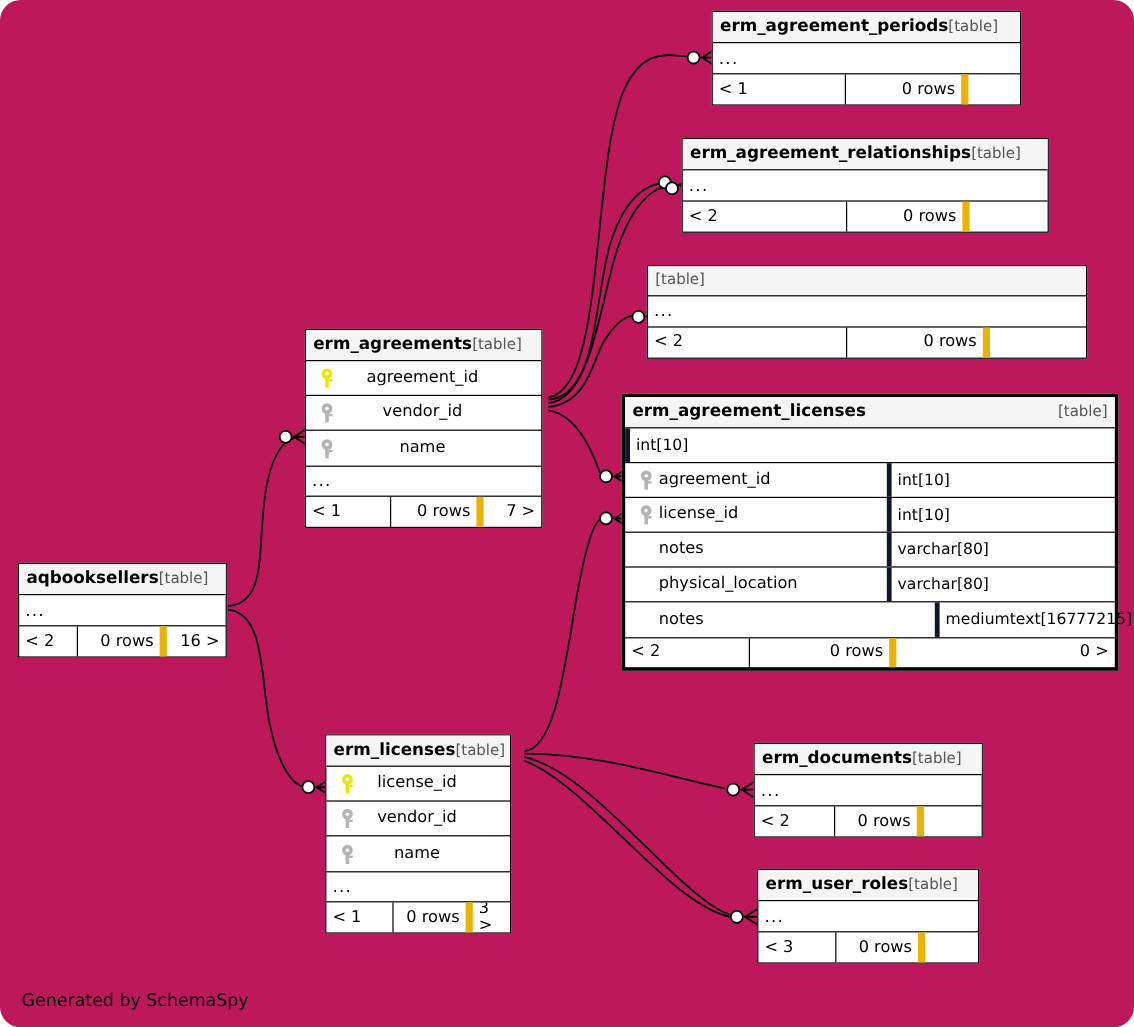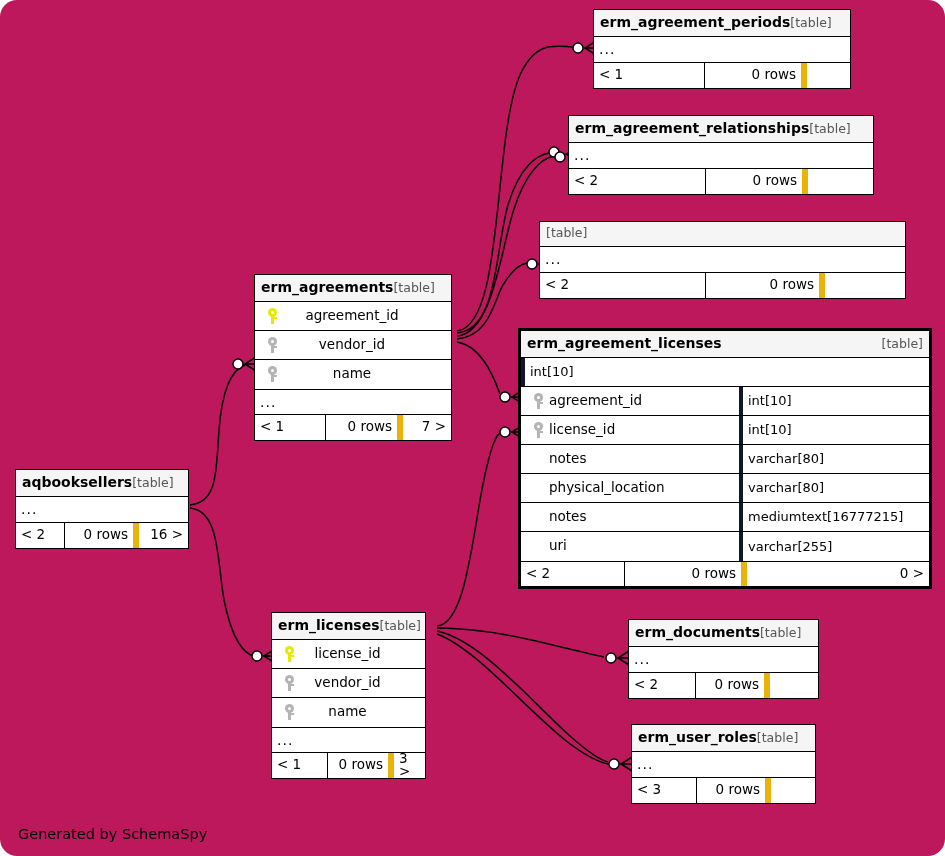--- a/index.html
+++ b/index.html
@@ -363,30 +363,23 @@
           <span class="lbl">physical_location</span>
         </span>
         <span class="tn-col-type" style="width:190px">varchar[80]</span>
       </div>
 
       <div class="tn-row">
         <span class="tn-col-name">
           <span class="keyslot"></span>
           <span class="lbl">notes</span>
         </span>
-        <span class="tn-col-type" style="width:190px">mediumtext[16777215]</span>
-      </div>
-
-      <div class="tn-row">
-        <span class="tn-col-name">
-          <span class="keyslot"></span>
-          <span class="lbl">uri</span>
-        </span>
-        <span class="tn-col-type" style="width:190px">varchar[255]</span>
-      </div>
+        <span class="tn-col-type" style="width:150px">mediumtext[16777215]</span>
+      </div>
+
 
     </div>
     <div class="tn-foot" style="border-top:1px solid #000;">
       <div class="f-left" style="width:103px">&lt; 2</div>
       <div class="f-mid" style="width:123px">0 rows</div>
       <div class="f-right" style="flex:1">0 &gt;</div>
     </div>
   </div>
 
   <div class="table-node" style="left:254px; top:274px; width:198px;">

